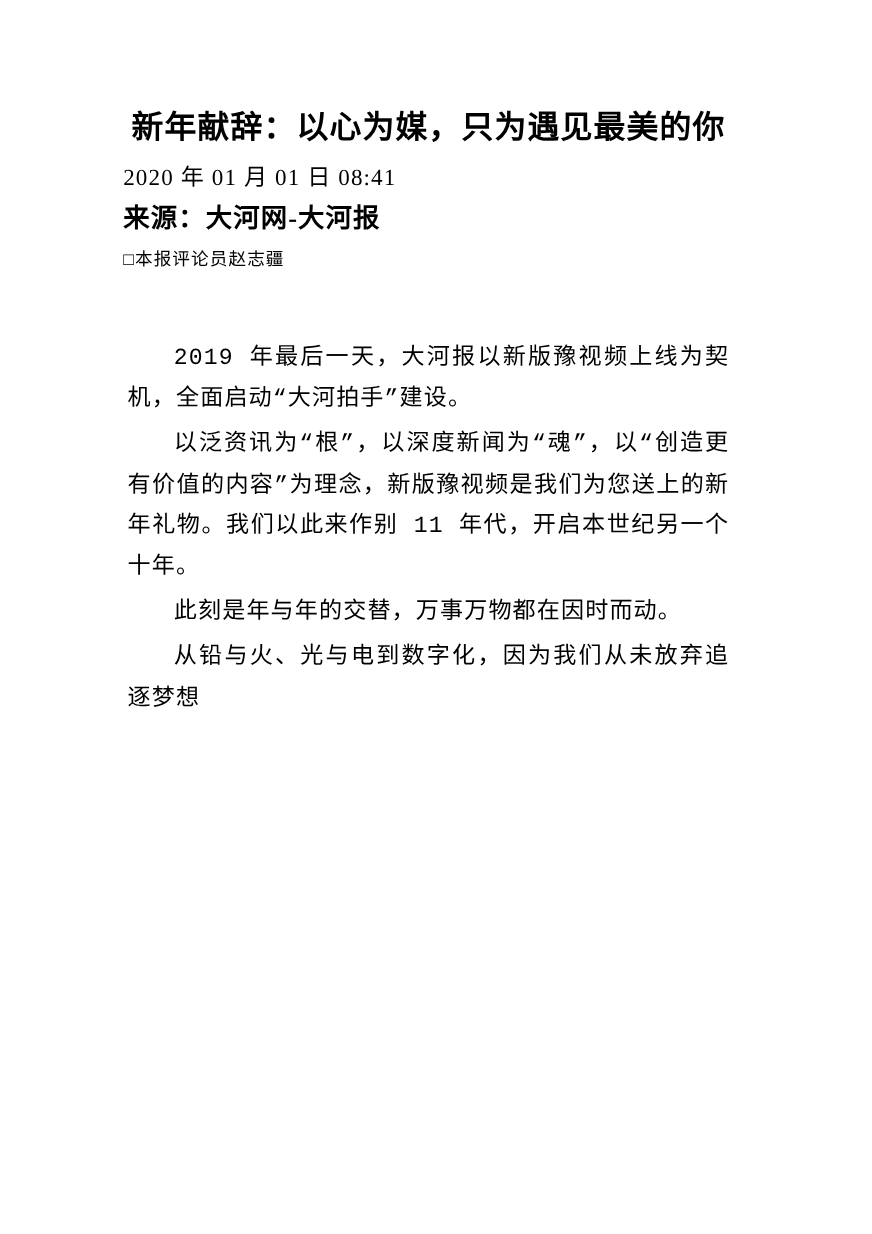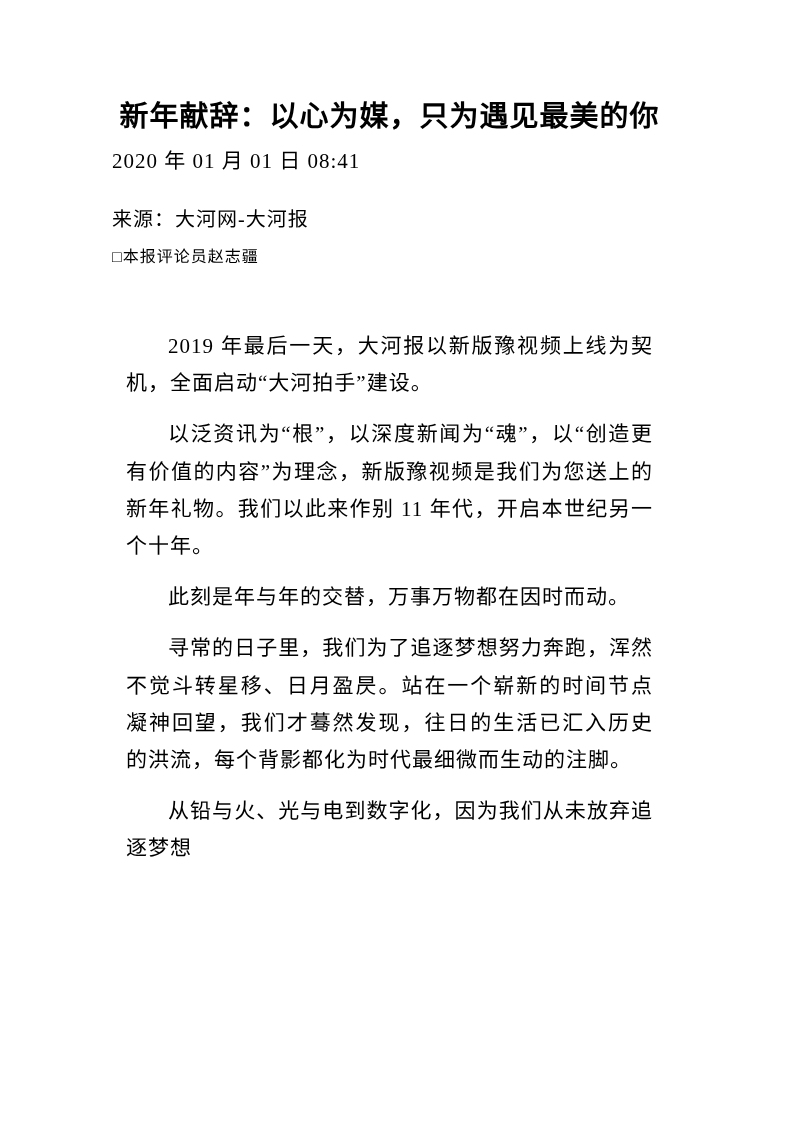--- a/index.html
+++ b/index.html
@@ -35,58 +35,59 @@
   .meta {
     text-align: left;
     letter-spacing: 1px;
   }
   .date {
     margin-top: 10px;
     font-size: 21px;
     line-height: 30px;
   }
   .source {
-    margin-top: 28px;
-    font-size: 20px;
+    margin-top: 8px;
+    font-size: 24px;
     line-height: 30px;
+    font-weight: bold;
   }
   .author {
     margin-top: 8px;
     font-size: 16px;
     line-height: 30px;
   }
   .body {
     margin-top: 56px;
     font-size: 21px;
     line-height: 37.2px;
     letter-spacing: 1px;
   }
   .body p {
-    margin: 14px;
+    margin: 4px;
     padding: 0;
     text-indent: 2em;
     text-align: justify;
+    font-family: Liberation Mono, monospace;
   }
 </style>
 </head>
 <body>
 
 <div class="page">
   <div class="content">
 
     <h1 class="title">新年献辞：以心为媒，只为遇见最美的你</h1>
 
     <div class="meta date">2020 年 01 月 01 日 08:41</div>
 
     <div class="meta source">来源：大河网-大河报</div>
 
     <div class="meta author">□本报评论员赵志疆</div>
 
     <div class="body">
       <p>2019 年最后一天，大河报以新版豫视频上线为契机，全面启动“大河拍手”建设。</p>
       <p>以泛资讯为“根”，以深度新闻为“魂”，以“创造更有价值的内容”为理念，新版豫视频是我们为您送上的新年礼物。我们以此来作别 11 年代，开启本世纪另一个十年。</p>
       <p>此刻是年与年的交替，万事万物都在因时而动。</p>
-      <p>寻常的日子里，我们为了追逐梦想努力奔跑，浑然不觉斗转星移、日月盈昃。站在一个崭新的时间节点凝神回望，我们才蓦然发现，往日的生活已汇入历史的洪流，每个背影都化为时代最细微而生动的注脚。</p>
       <p>从铅与火、光与电到数字化，因为我们从未放弃追逐梦想</p>
     </div>
 
   </div>
 </div>
 
 </body></html>

